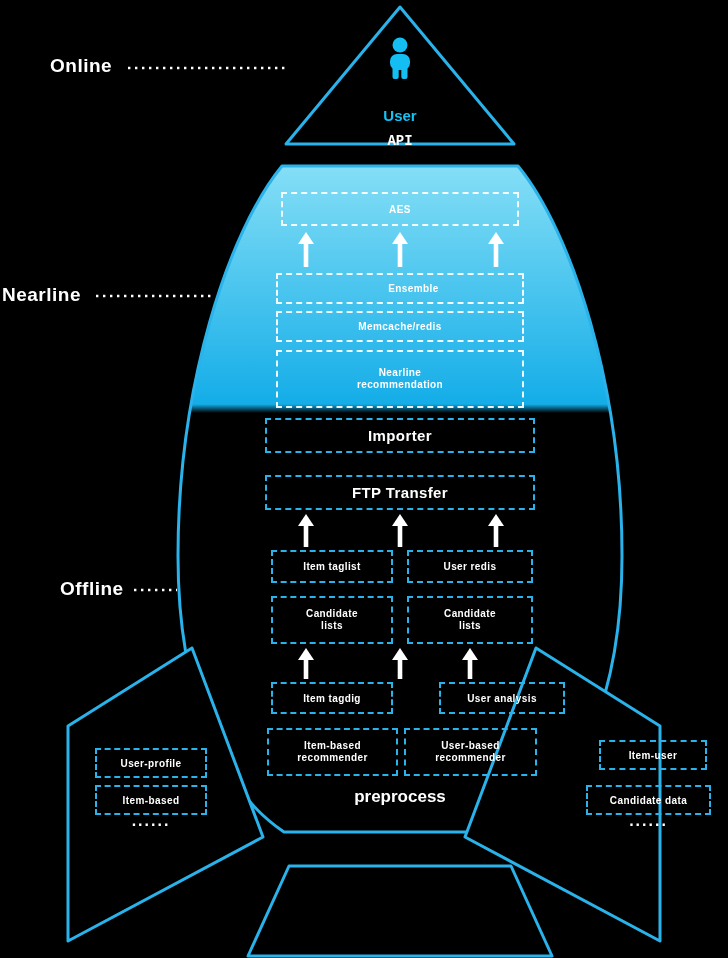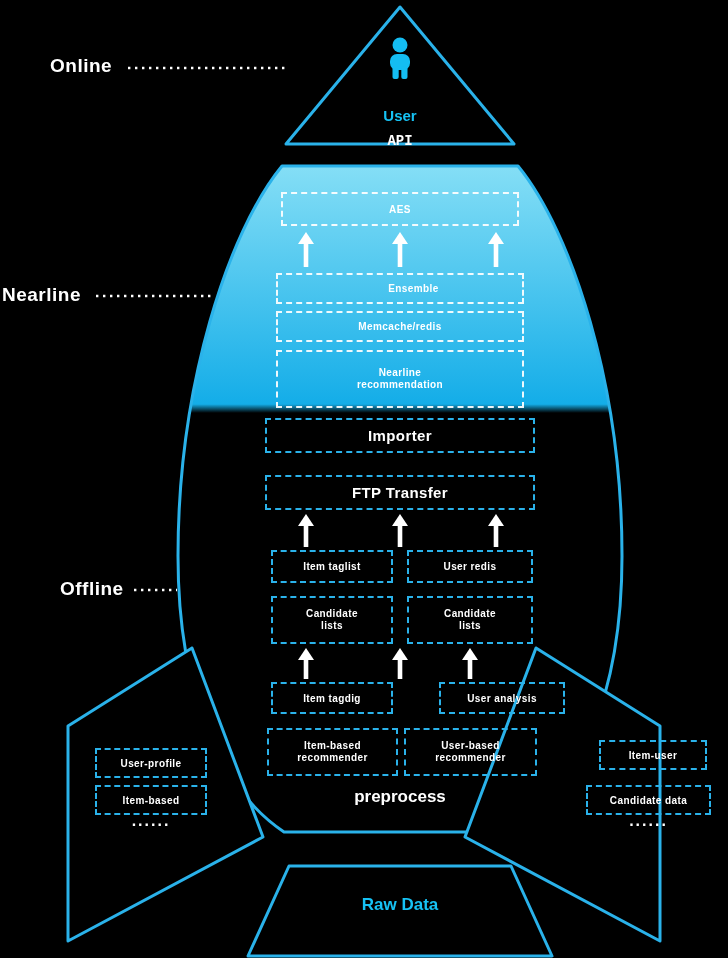--- a/index.html
+++ b/index.html
@@ -132,15 +132,14 @@
 
   <div class="dbox cyan" style="left:95px;top:740px;width:112px;height:30px;margin-top:8px;">User-profile</div>
   <div class="dbox cyan" style="left:95px;top:785px;width:112px;height:30px;">Item-based</div>
   <div class="lbl ctr" style="left:95px;top:812px;width:112px;font-size:16px;letter-spacing:2px;">......</div>
 
   <div class="dbox cyan" style="left:599px;top:740px;width:108px;height:30px;">Item-user</div>
   <div class="dbox cyan" style="left:586px;top:785px;width:125px;height:30px;">Candidate data</div>
   <div class="lbl ctr" style="left:586px;top:812px;width:125px;font-size:16px;letter-spacing:2px;">......</div>
 
   <div class="lbl ctr" style="left:325px;top:787px;width:150px;font-size:17px;">preprocess</div>
-  <div class="lbl ctr cyantext" style="left:325px;top:895px;width:150px;font-size:17px;">Raw Data</div>
 
 </div>
 
 </body></html>

